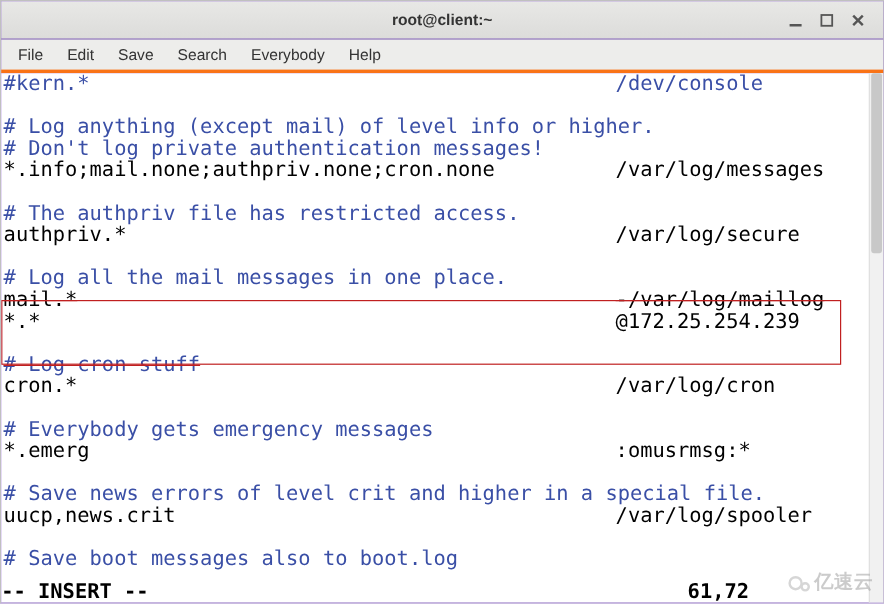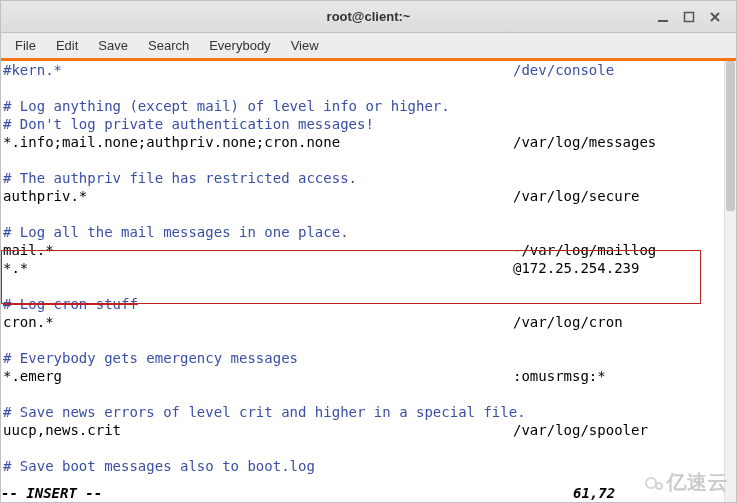--- a/index.html
+++ b/index.html
@@ -66,21 +66,21 @@
   .menubar .menu-item {
     padding: 3px 8px;
     color: #333;
     font-size: 13px;
     cursor: pointer;
   }
   .terminal {
     flex: 1;
     background: #ffffff;
     font-family: "DejaVu Sans Mono","Liberation Mono",monospace;
-    font-size: 14px;
+    font-size: 17px;
     line-height: 18px;
     position: relative;
     overflow: hidden;
     color: #000;
     white-space: pre;
   }
   .term-inner {
     position: absolute;
     left: 2px;
     top: 0;
@@ -119,21 +119,21 @@
   .strike {
     text-decoration: line-through;
     text-decoration-color: #c02020;
     text-decoration-thickness: 1px;
   }
   .watermark {
     position: absolute;
     right: 8px;
     bottom: 6px;
     font-family: sans-serif;
-    font-size: 20px;
+    font-size: 16px;
     font-weight: bold;
     color: #aaa;
     opacity: 0.6;
     letter-spacing: 0.5px;
     pointer-events: none;
     display:flex;
     align-items:center;
     gap:4px;
   }
   .watermark .c1 { width:12px;height:12px;border:2px solid #bbb;border-radius:50%;display:inline-block;}
@@ -165,27 +165,27 @@
       </span>
     </div>
   </div>
 
   <div class="menubar">
     <span class="menu-item">File</span>
     <span class="menu-item">Edit</span>
     <span class="menu-item">Save</span>
     <span class="menu-item">Search</span>
     <span class="menu-item">Everybody</span>
-    <span class="menu-item">View</span>
+    <span class="menu-item">Help</span>
   </div>
 
   <div class="terminal">
     <div class="term-inner" id="term-lines"><div class="line"><span class="comment">#kern.*</span><span class="target comment" style="top: 0px;">/dev/console</span></div><div class="line"><span class="comment"></span></div><div class="line"><span class="comment"># Log anything (except mail) of level info or higher.</span></div><div class="line"><span class="comment"># Don't log private authentication messages!</span></div><div class="line"><span class="">*.info;mail.none;authpriv.none;cron.none</span><span class="target" style="top: 72px;">/var/log/messages</span></div><div class="line"><span class="comment"></span></div><div class="line"><span class="comment"># The authpriv file has restricted access.</span></div><div class="line"><span class="">authpriv.*</span><span class="target" style="top: 126px;">/var/log/secure</span></div><div class="line"><span class="comment"></span></div><div class="line"><span class="comment"># Log all the mail messages in one place.</span></div><div class="line"><span class="strike">mail.*</span><span class="target strike" style="top: 180px;">-/var/log/maillog</span></div><div class="line"><span class="">*.*</span><span class="target" style="top: 198px;">@172.25.254.239</span></div><div class="line"><span class="comment"></span></div><div class="line"><span class="comment strike"># Log cron stuff</span></div><div class="line"><span class="">cron.*</span><span class="target" style="top: 252px;">/var/log/cron</span></div><div class="line"><span class="comment"></span></div><div class="line"><span class="comment"># Everybody gets emergency messages</span></div><div class="line"><span class="">*.emerg</span><span class="target" style="top: 306px;">:omusrmsg:*</span></div><div class="line"><span class="comment"></span></div><div class="line"><span class="comment"># Save news errors of level crit and higher in a special file.</span></div><div class="line"><span class="">uucp,news.crit</span><span class="target" style="top: 360px;">/var/log/spooler</span></div><div class="line"><span class="comment"></span></div><div class="line"><span class="comment"># Save boot messages also to boot.log</span></div></div>
     <div class="redbox" id="redbox" style="left: 0px; width: 700px; top: 189px; height: 54px;"></div>
-  <div class="line status-line" style="position: absolute; left: 0px; bottom: 0px; width: 100%; font-style: italic;"><span>-- INSERT --</span><span style="position: absolute; left: 572px;">61,72</span></div></div>
+  <div class="line status-line" style="position: absolute; left: 0px; bottom: 0px; width: 100%;"><span>-- INSERT --</span><span style="position: absolute; left: 572px;">61,72</span></div></div>
 
   <div class="scrollbar">
     <div class="thumb"></div>
   </div>
 
   <div class="watermark">
     <span class="c1"></span>
       <span class="c2"></span>
     <span>亿速云</span>
   </div>

